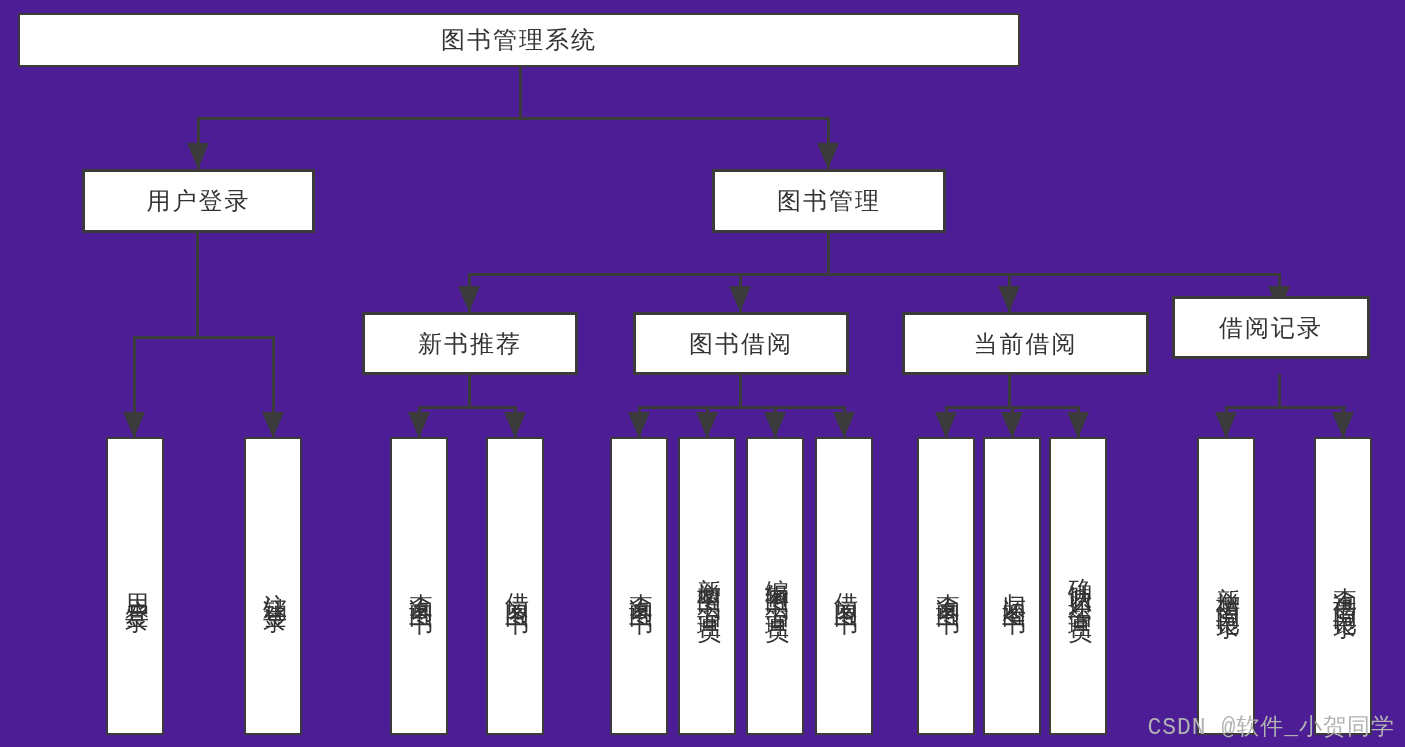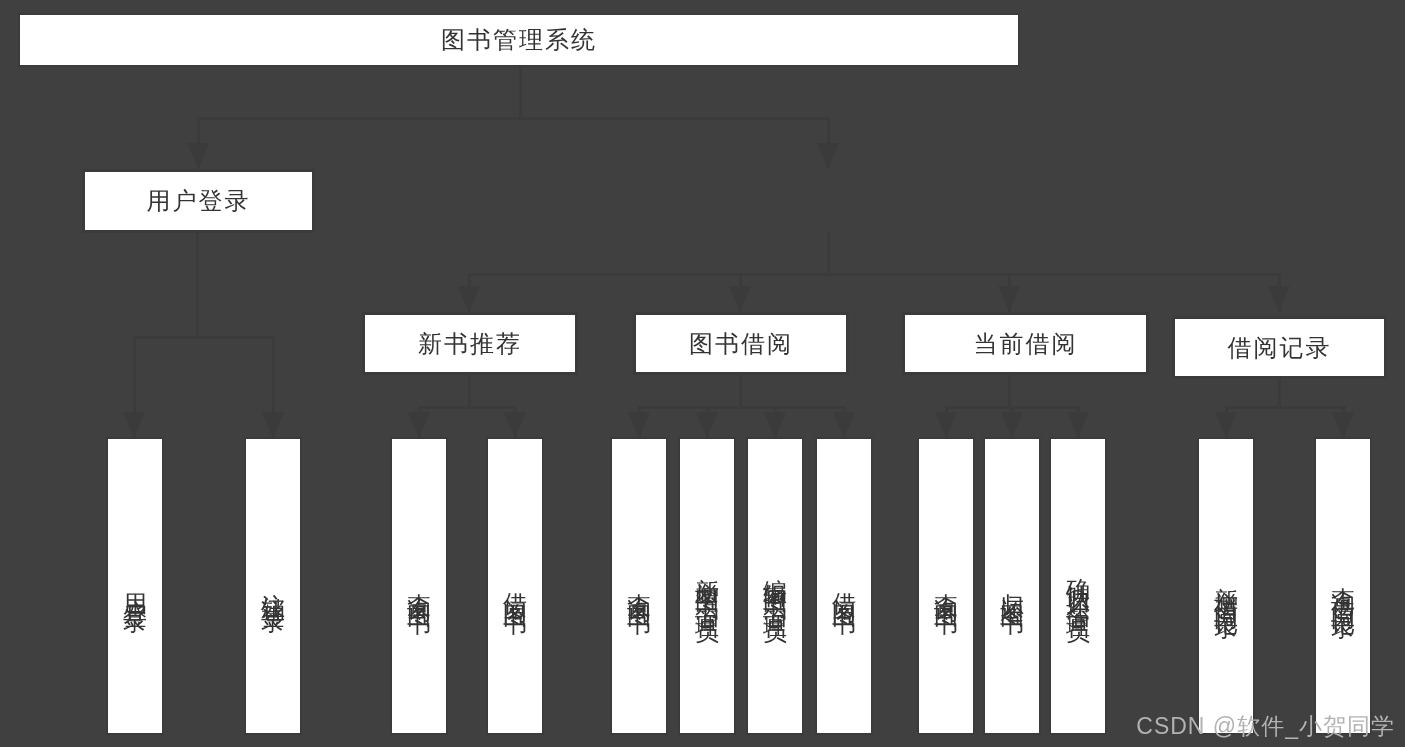--- a/index.html
+++ b/index.html
@@ -1,18 +1,18 @@
 <!DOCTYPE html>
 <html><head>
 <meta charset="utf-8">
 <style>
   html,body{margin:0;padding:0;background:#ffffff;}
   .canvas{
-    position:relative;width:1405px;height:747px;background:#404040;
-    font-family:Liberation Sans, sans-serif;overflow:hidden;
+    position:relative;width:1405px;height:747px;background:#4c1d95;
+    font-family:Liberation Mono, monospace;overflow:hidden;
   }
   
   .vl{position:absolute;width:3px;background:#3b3b3b;}
   .hl{position:absolute;height:3px;background:#3b3b3b;}
   .ar{position:absolute;width:0;height:0;
       border-left:11px solid transparent;border-right:11px solid transparent;
       border-top:26px solid #3b3b3b;}
   
   .box{position:absolute;box-sizing:border-box;background:#ffffff;
        border:3px solid #3b3b3b;display:flex;align-items:center;justify-content:center;
@@ -89,31 +89,34 @@
   <div class="ar" style="left:1215px;top:412px"></div>
   <div class="ar" style="left:1332px;top:412px"></div>
 
   <div class="box root" style="left:18px;top:13px;width:1002px;height:54px">
     <span class="lbl">图书管理系统</span>
   </div>
 
   <div class="box" style="left:82px;top:169px;width:233px;height:64px">
     <span class="lbl">用户登录</span>
   </div>
+  <div class="box" style="left:712px;top:169px;width:234px;height:64px">
+    <span class="lbl">图书管理</span>
+  </div>
 
   <div class="box" style="left:633px;top:312px;width:216px;height:63px">
     <span class="lbl">图书借阅</span>
   </div>
   <div class="box" style="left:362px;top:312px;width:216px;height:63px">
     <span class="lbl">新书推荐</span>
   </div>
   <div class="box" style="left:902px;top:312px;width:247px;height:63px">
     <span class="lbl">当前借阅</span>
   </div>
-  <div class="box" style="left:1172px;top:316px;width:215px;height:63px">
+  <div class="box" style="left:1172px;top:296px;width:198px;height:63px">
     <span class="lbl">借阅记录</span>
   </div>
 
   <div class="box leaf" style="left:106px">
     <span class="lbl">用户登录</span>
   </div>
   <div class="box leaf" style="left:244px">
     <span class="lbl">注销登录</span>
   </div>
 

